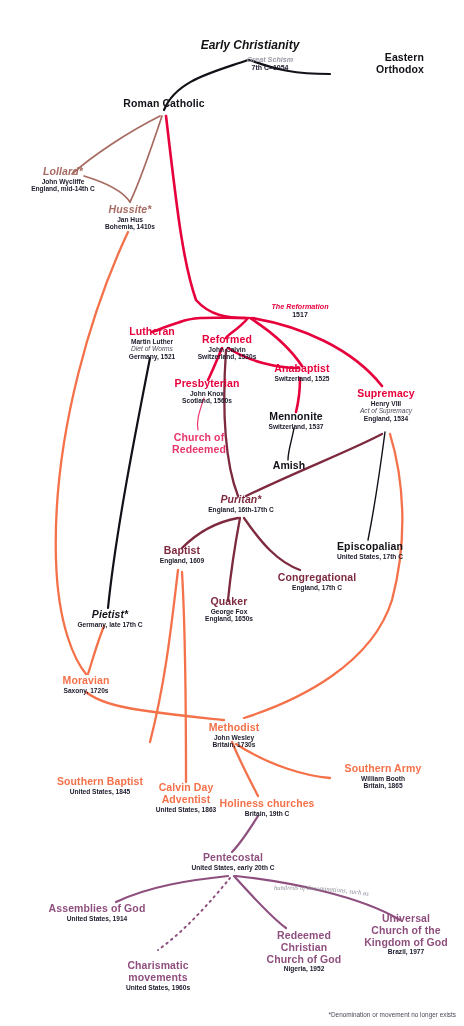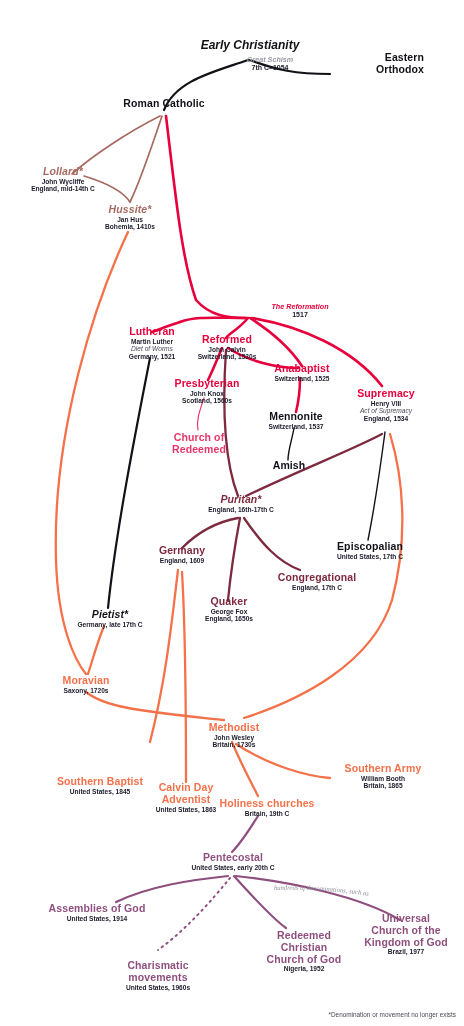--- a/index.html
+++ b/index.html
@@ -190,21 +190,21 @@
 <div class="node c-black" style="left:258px;top:460px;width:62px;">
   <div class="title">Amish</div>
 </div>
 
 <div class="node c-maroon star" style="left:186px;top:494px;width:110px;">
   <div class="title">Puritan*</div>
   <div class="sub">England, 16th-17th C</div>
 </div>
 
 <div class="node c-maroon" style="left:140px;top:545px;width:84px;">
-  <div class="title">Germany</div>
+  <div class="title">Baptist</div>
   <div class="sub">England, 1609</div>
 </div>
 
 <div class="node c-maroon" style="left:190px;top:596px;width:78px;">
   <div class="title">Quaker</div>
   <div class="sub">George Fox</div>
   <div class="sub">England, 1650s</div>
 </div>
 
 <div class="node c-maroon" style="left:266px;top:572px;width:102px;">

